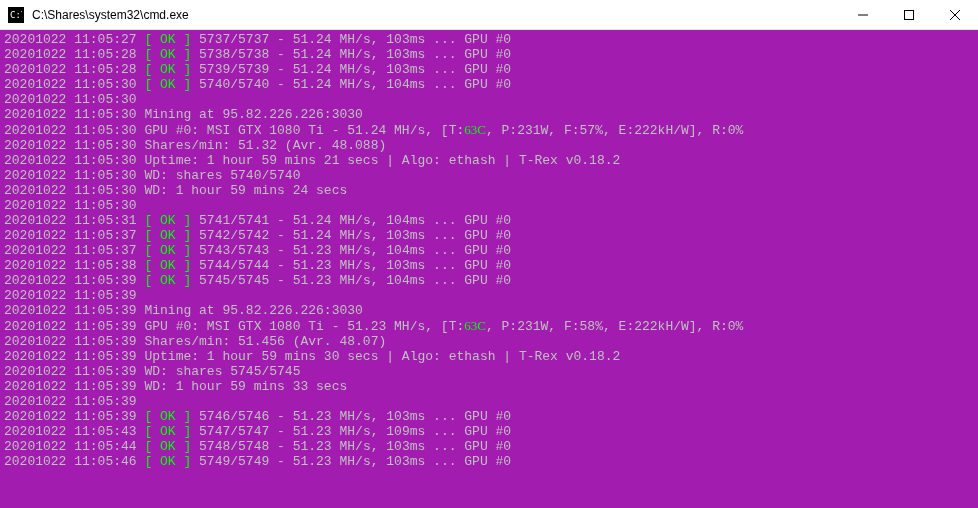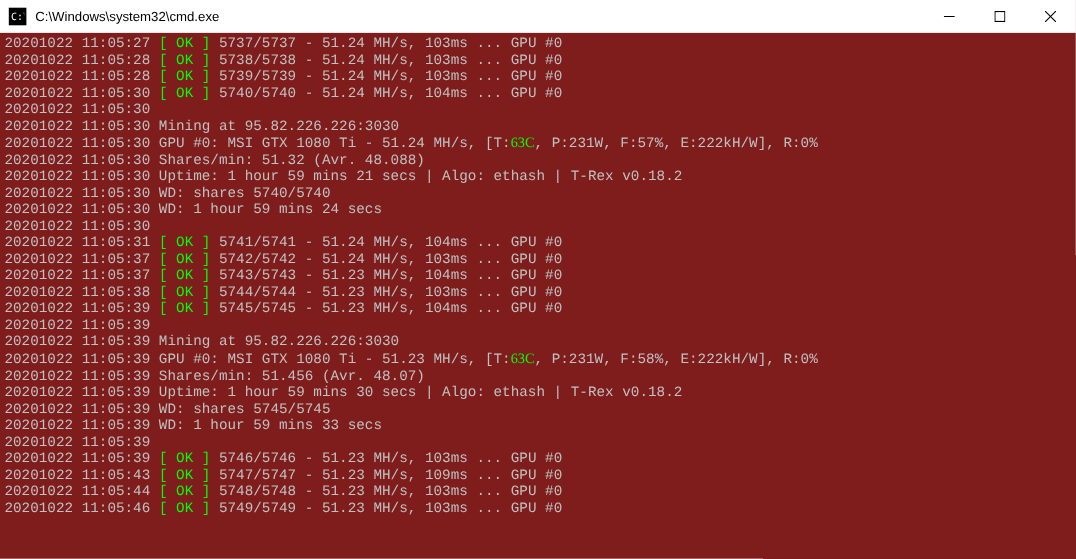--- a/index.html
+++ b/index.html
@@ -42,42 +42,42 @@
       height: 100%;
       display: flex;
       align-items: center;
       justify-content: center;
       color: #000;
     }
     .titlebar-btn svg { width: 10px; height: 10px; }
     .terminal {
       width: 100%;
       height: 478px;
-      background: #7f1d1d;
+      background: #a21caf;
       padding: 2px 4px;
       font-family: Consolas, "Courier New", monospace;
       font-size: 13px;
       line-height: 15px;
       color: #c0c0c0;
       white-space: pre;
       overflow: hidden;
     }
     .ok { color: #00ff00; }
     .temp { color: #00ff00; font-family: Liberation Serif, serif; }
   </style>
 </head>
 <body>
 
 <div class="titlebar">
   <div class="titlebar-icon">
     <svg viewBox="0 0 12 10">
         <text x="0" y="8" font-size="9" fill="#fff" font-family="monospace">C:\</text>
       </svg>
   </div>
-  <div class="titlebar-text">C:\Windows\system32\cmd.exe</div>
+  <div class="titlebar-text">C:\Shares\system32\cmd.exe</div>
   <div class="titlebar-controls">
     <div class="titlebar-btn">
       <svg viewBox="0 0 10 10">
           <line x1="0" y1="5" x2="10" y2="5" stroke="#000" stroke-width="1"></line>
         </svg>
     </div>
     <div class="titlebar-btn">
       <svg viewBox="0 0 10 10">
           <rect x="0.5" y="0.5" width="9" height="9" fill="none" stroke="#000" stroke-width="1"></rect>
         </svg>

